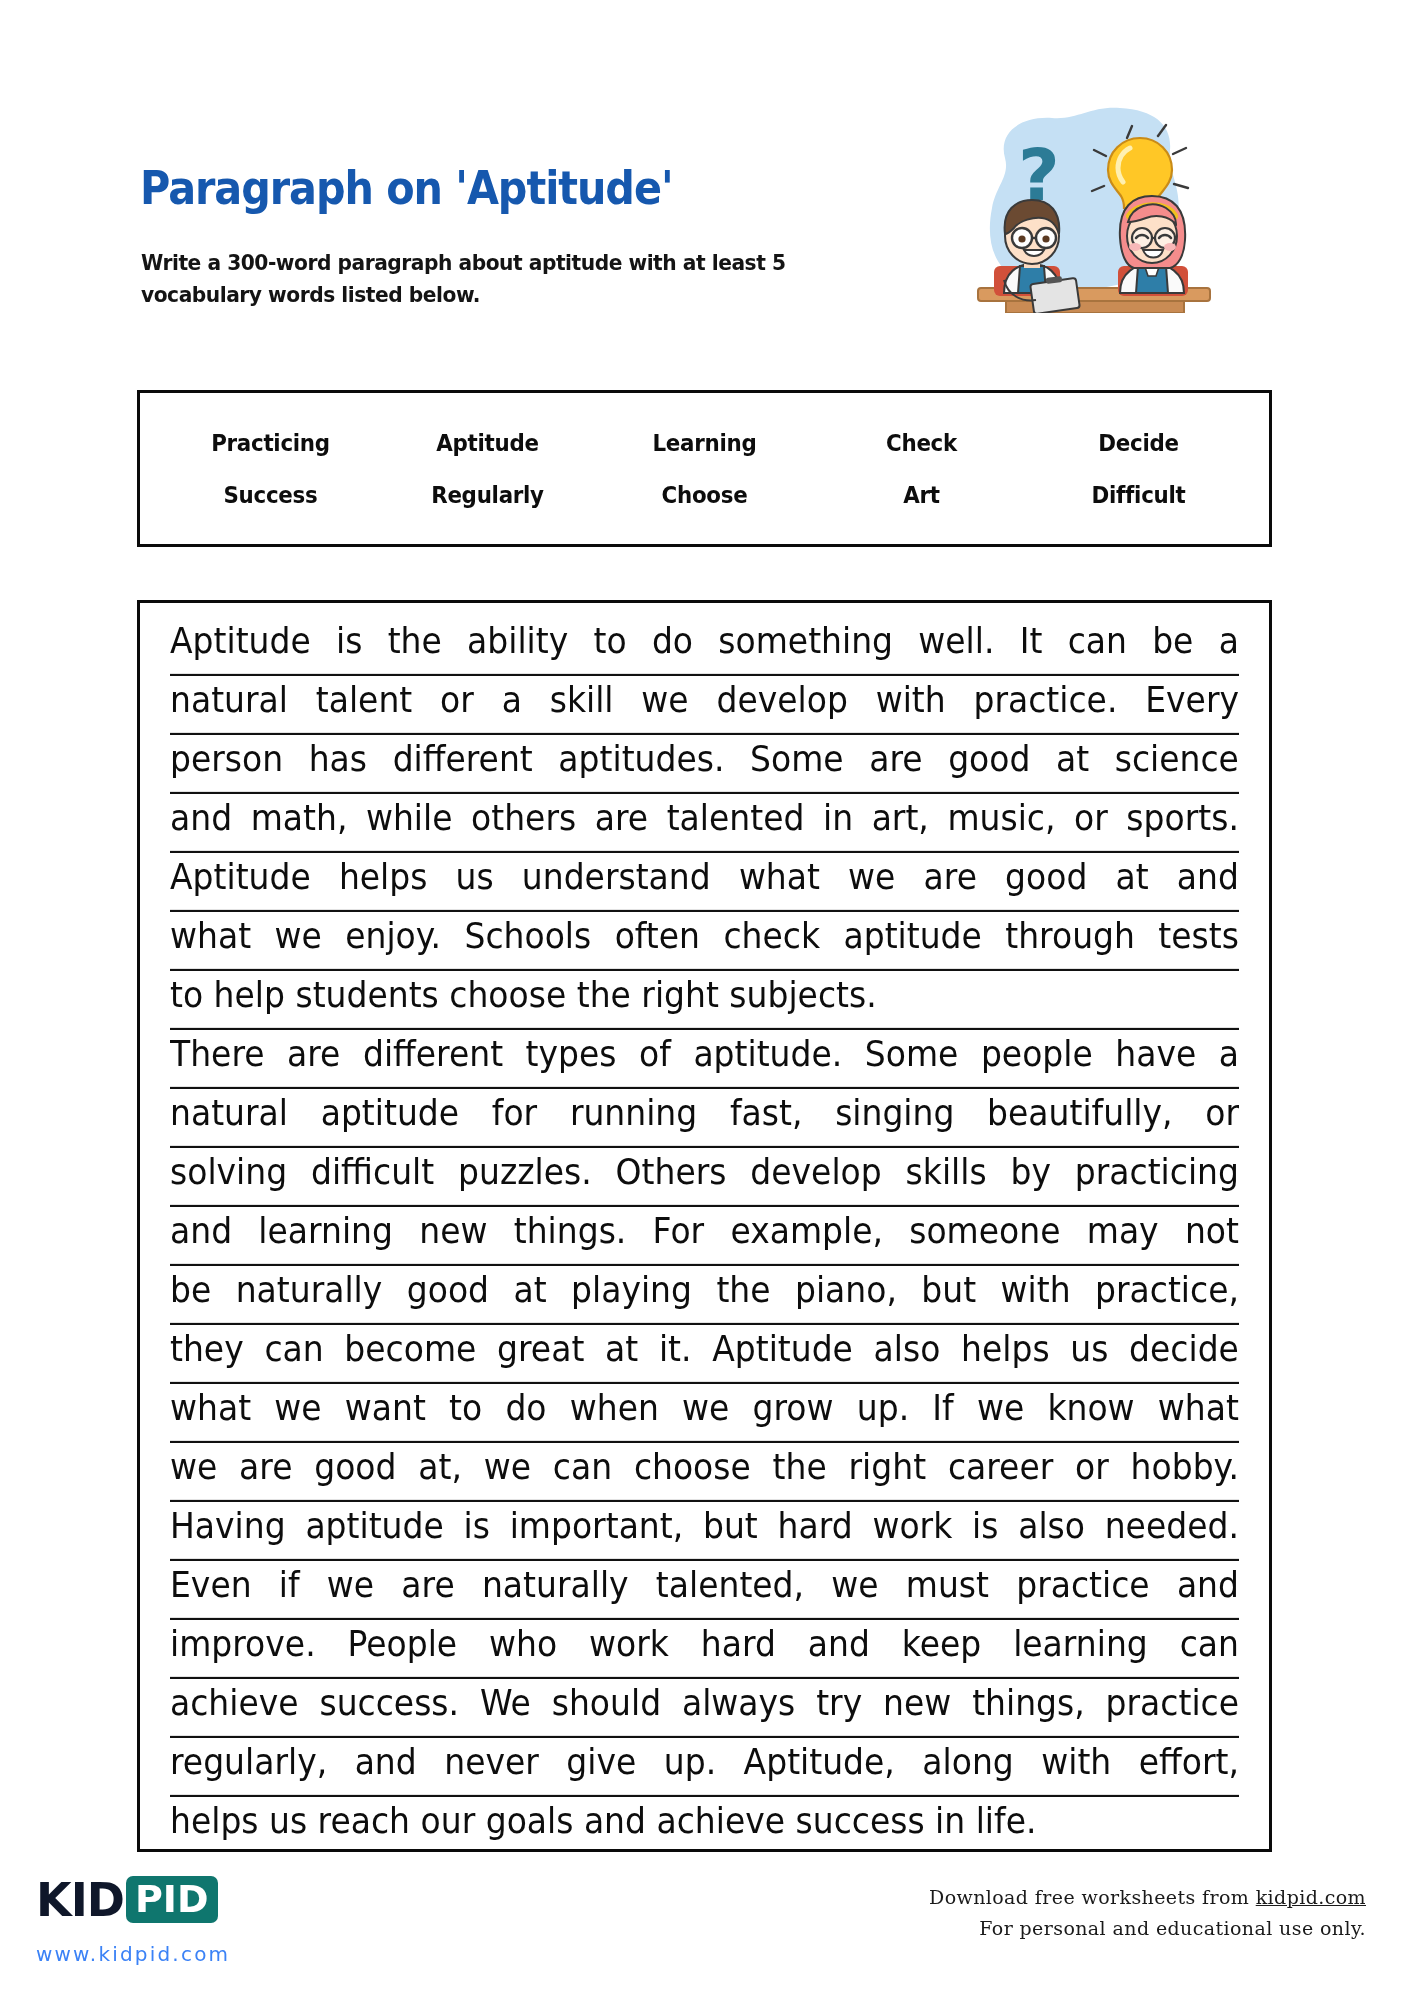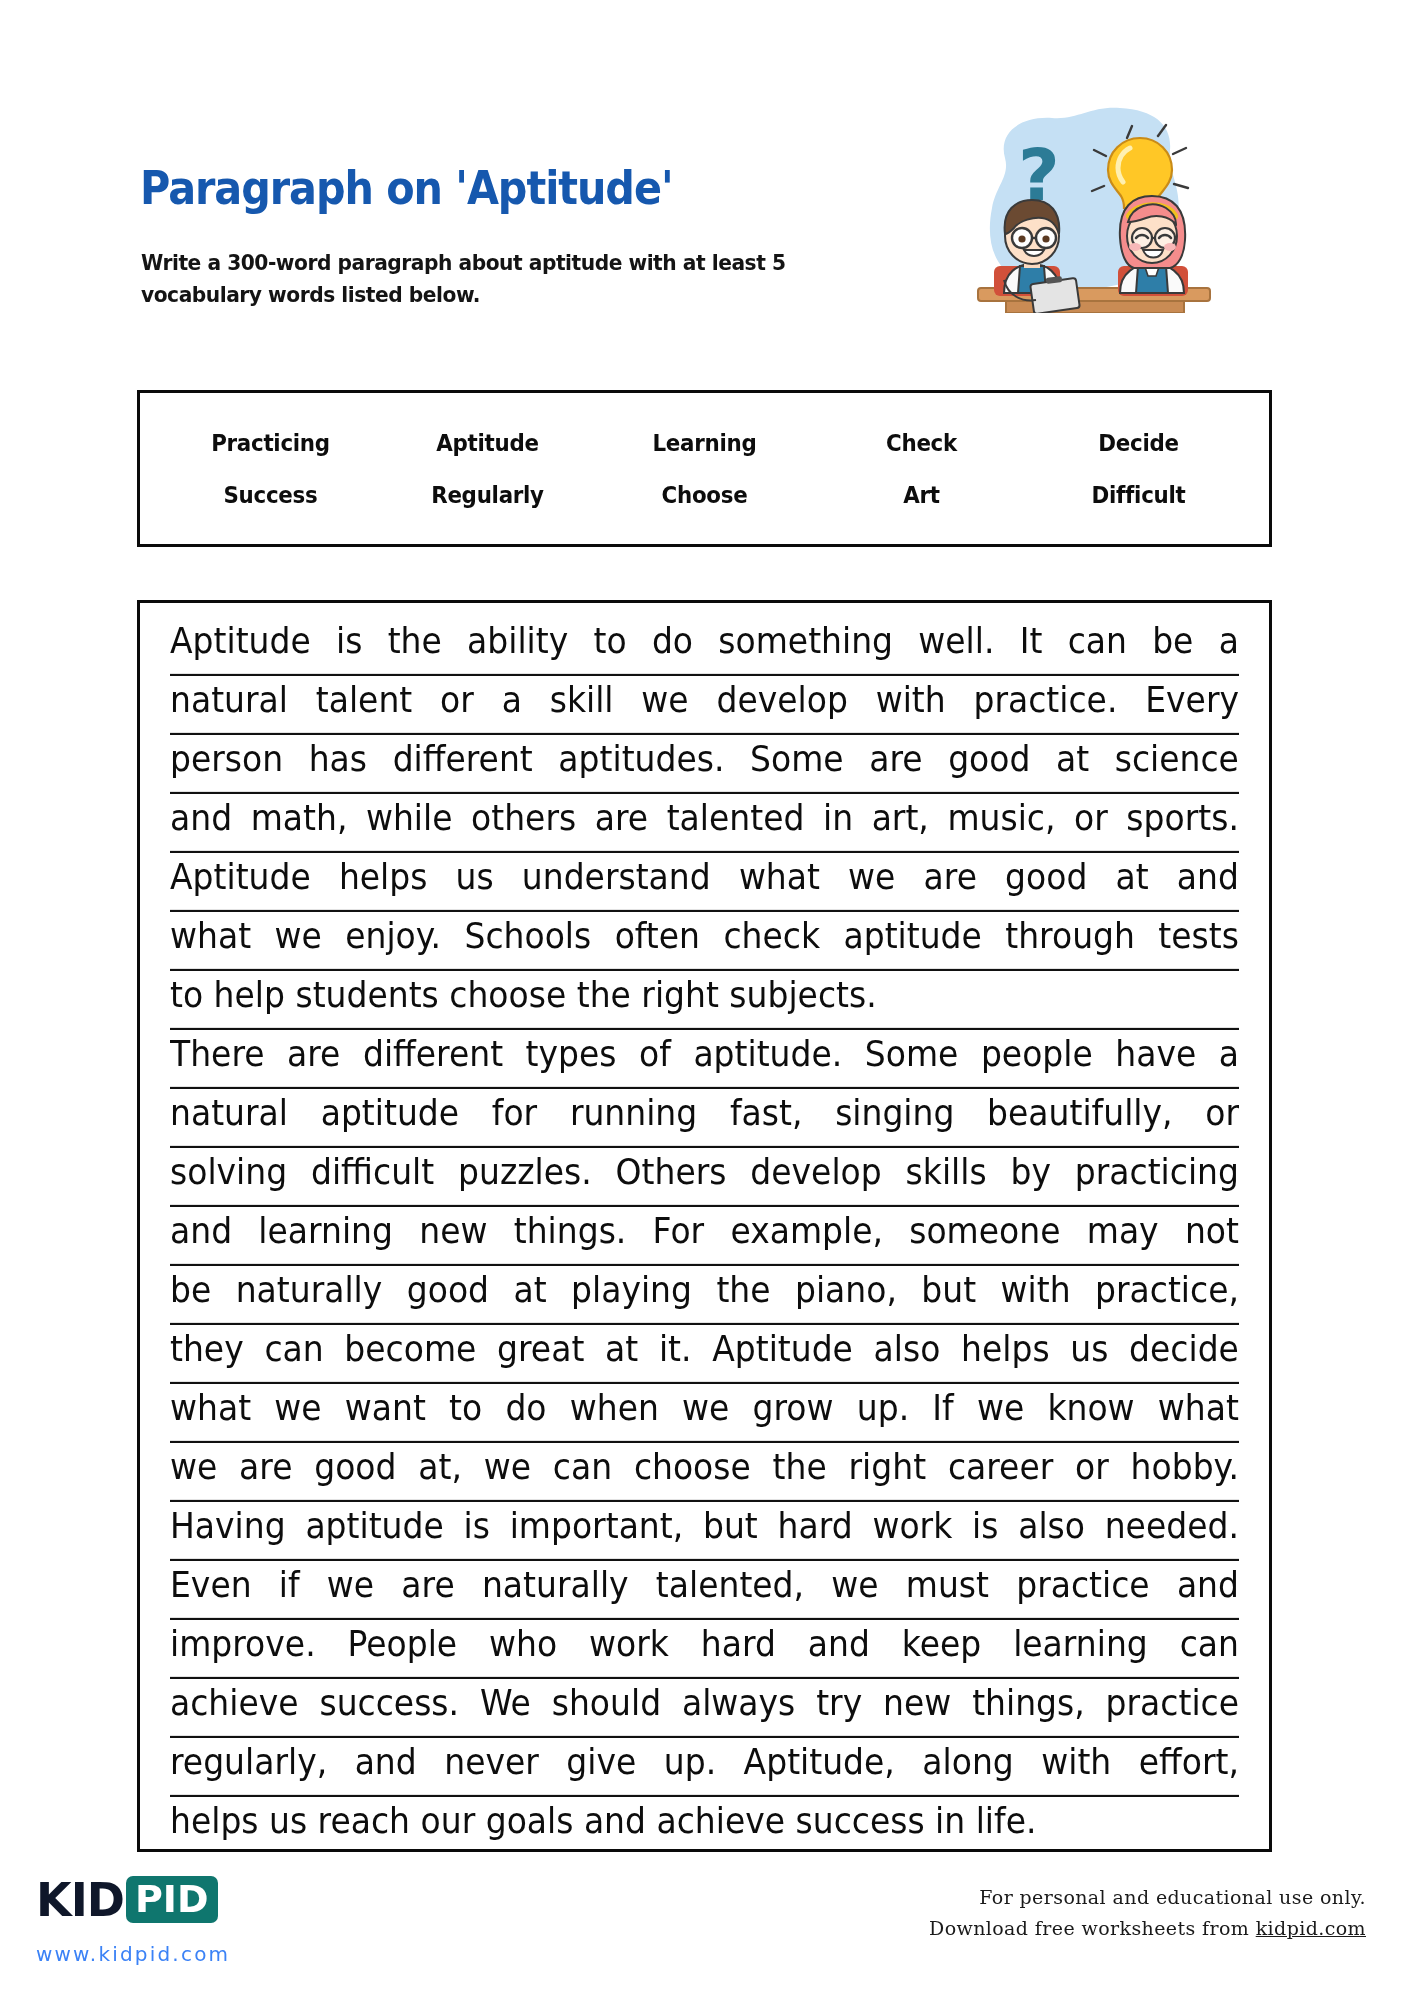--- a/index.html
+++ b/index.html
@@ -555,20 +555,20 @@
       </div>
   </div>
 
   <div class="footer">
     <div class="logo">
       <span class="logo-kid">KID</span>
       <span class="logo-pid">PID</span>
     </div>
     <div class="logo-url">www.kidpid.com</div>
     <div class="footer-note">
-      <div>For personal and educational use only.</div>
       <div>
         <span>Download free worksheets from </span><a class="footer-link" href="#">kidpid.com</a>
       </div>
+      <div>For personal and educational use only.</div>
     </div>
   </div>
 
 </div>
 
 </body></html>

